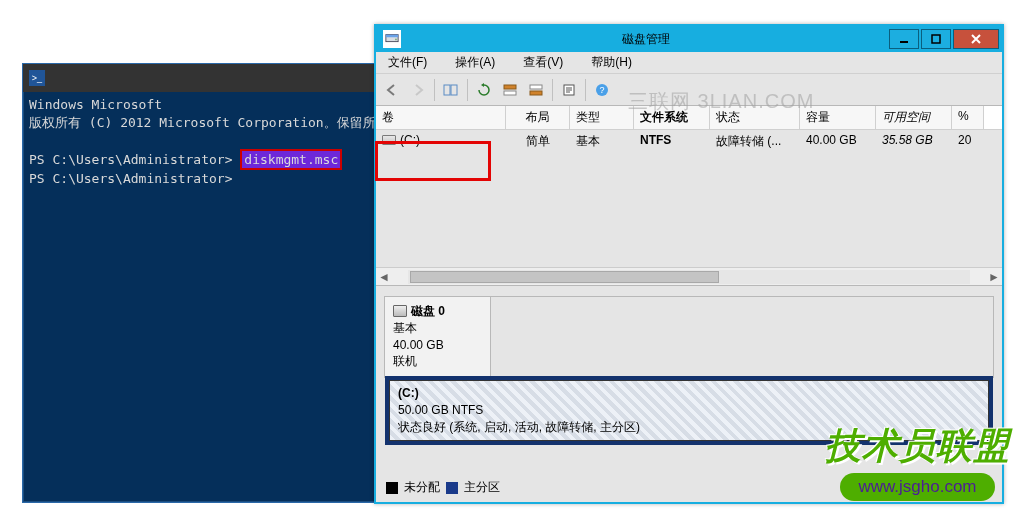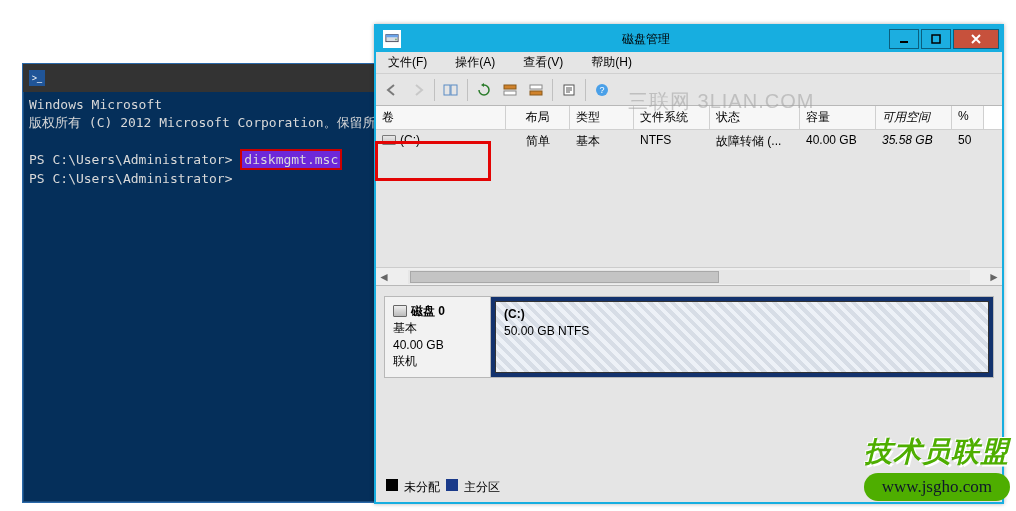--- a/index.html
+++ b/index.html
@@ -29,50 +29,50 @@
   .dm-toolbar { height:32px; display:flex; align-items:center; padding:2px 4px; gap:2px; border-bottom:1px solid #b8b8b8; }
   .tbtn { width:24px; height:24px; border:1px solid transparent; display:flex; align-items:center; justify-content:center; }
   .tsep { width:1px; height:22px; background:#c0c0c0; margin:0 2px; }
   
   .dm-grid { height:180px; display:flex; flex-direction:column; border-bottom:1px solid #b8b8b8; }
   .dm-header { display:flex; background:#fff; border-bottom:1px solid #d0d0d0; }
   .dm-header .col { border-right:1px solid #d0d0d0; padding:3px 6px; background:#f7f7f7; font-size:12px; }
   .dm-row { display:flex; }
   .dm-row .col { padding:3px 6px; font-size:12px; }
   .col.c0 { width:130px; } .col.c1 { width:64px;text-align:center; } .col.c2 { width:64px; }
-  .col.c3 { width:76px; } .col.c4 { width:90px; } .col.c5 { width:76px; }
+  .col.c3 { width:76px;font-weight:bold; } .col.c4 { width:90px; } .col.c5 { width:76px; }
   .col.c6 { width:76px;font-style:italic; } .col.c7 { width:32px; }
   .red-frame { position:absolute; left:-1px; top:115px; width:116px; height:40px; border:3px solid #e30404; z-index:5; pointer-events:none; }
   .vol-icon { width:14px; height:10px; display:inline-block; border:1px solid #7a7a7a; background:linear-gradient(#e8e8e8,#c4c4c4); border-radius:1px; margin-right:4px; vertical-align:-1px; }
   
   .dm-hscroll { height:18px; background:#eee; border-top:1px solid #ccc; display:flex; align-items:center; }
   .dm-hscroll .track { flex:1; height:14px; background:#e6e6e6; margin:0 16px; position:relative; }
   .dm-hscroll .thumb { position:absolute; left:2px; top:1px; height:12px; width:55%; background:#c4c4c4; border:1px solid #a8a8a8; }
   .dm-hscroll .arrow { width:16px; height:16px; display:flex; align-items:center; justify-content:center; color:#666; }
   
   .dm-bottom { flex:1; padding:10px 8px 8px 8px; height:200px; }
-  .disk-block { display:flex; border:1px solid #b8b8b8; height:82px; }
+  .disk-block { display:flex; border:1px solid #b8b8b8; height:82px;flex-direction:column; }
   .disk-left { width:106px; background:#f2f2f2; border-right:1px solid #b8b8b8; padding:6px 8px; font-size:12px; line-height:1.4; }
   .disk-left .diskicon { width:14px; height:12px; display:inline-block; border:1px solid #666; background:linear-gradient(#eee,#bbb); border-radius:1px; margin-right:4px; vertical-align:-2px; }
   .disk-right { flex:1; background:#13326d; padding:4px; }
   .partition { height:100%; border:1px solid #333; background:
     repeating-linear-gradient(45deg, #edf1f7 0 4px, #d7dde6 4px 8px);
     padding:4px 8px; font-size:12px; line-height:1.4; }
   .partition b { font-weight:bold; }
   
-  .dm-legend { position:absolute; bottom:6px; left:10px; display:flex; gap:6px; font-size:12px; }
+  .dm-legend { position:absolute; bottom:6px; left:10px; display:flex; align-items:center; gap:6px; font-size:12px; }
   .swatch { width:12px; height:12px; display:inline-block; }
   .swatch.black { background:#000; }
   .swatch.blue { background:#1a3a8a; }
   
   .watermark { position:absolute; left:610px; top:88px; font-size:20px; color:rgba(160,160,160,.55); letter-spacing:1px; pointer-events:none;margin-left:18px; }
   
   .badge-wrap { position:absolute; right:6px; bottom:10px; text-align:center; }
-  .badge-top { font-size:28px; font-weight:800; color:#4eae00; font-style:italic; text-shadow:2px 2px 0 #fff, -1px -1px 0 #fff; letter-spacing:1px; font-family:"Microsoft YaHei"; }
-  .badge-bot { display:inline-block; margin-top:2px; background:#4eae00; color:#0f172a; border-radius:16px; padding:4px 18px; font-size:17px; font-family:Liberation Serif, serif; }
+  .badge-top { font-size:36px; font-weight:800; color:#4eae00; font-style:italic; text-shadow:2px 2px 0 #fff, -1px -1px 0 #fff; letter-spacing:1px; font-family:"Microsoft YaHei"; }
+  .badge-bot { display:inline-block; margin-top:2px; background:#4eae00; color:#4c1d95; border-radius:16px; padding:4px 18px; font-size:17px; font-family:Liberation Sans, sans-serif; }
 </style>
 </head>
 <body>
 
 <div class="ps-window">
   <div class="ps-titlebar">
     <span class="ps-icon">&gt;_</span>
     <span class="ps-title">管</span>
   </div>
   <div class="ps-body"><span>Windows Microsoft</span>
@@ -185,21 +185,21 @@
       <div class="col c7">%</div>
     </div>
     <div class="dm-row">
       <div class="col c0"><span class="vol-icon"></span><span>(C:)</span></div>
       <div class="col c1">简单</div>
       <div class="col c2">基本</div>
       <div class="col c3">NTFS</div>
       <div class="col c4">故障转储 (...</div>
       <div class="col c5">40.00 GB</div>
       <div class="col c6">35.58 GB</div>
-      <div class="col c7">50</div>
+      <div class="col c7">20</div>
     </div>
     <div style="flex:1"></div>
     <div class="dm-hscroll">
       <div class="arrow">◄</div>
       <div class="track">
           <div class="thumb"></div>
         </div>
       <div class="arrow">►</div>
     </div>
   </div>
@@ -209,20 +209,21 @@
       <div class="disk-left">
         <div><span class="diskicon"></span><b>磁盘 0</b></div>
         <div>基本</div>
         <div>40.00 GB</div>
         <div>联机</div>
       </div>
       <div class="disk-right">
         <div class="partition">
           <b>(C:)</b><br>
           <span>50.00 GB NTFS</span><br>
+          <span>状态良好 (系统, 启动, 活动, 故障转储, 主分区)</span>
         </div>
       </div>
     </div>
   </div>
 
   <div class="dm-legend">
     <span class="swatch black"></span>
     <span>未分配</span>
     <span class="swatch blue"></span>
     <span>主分区</span>

